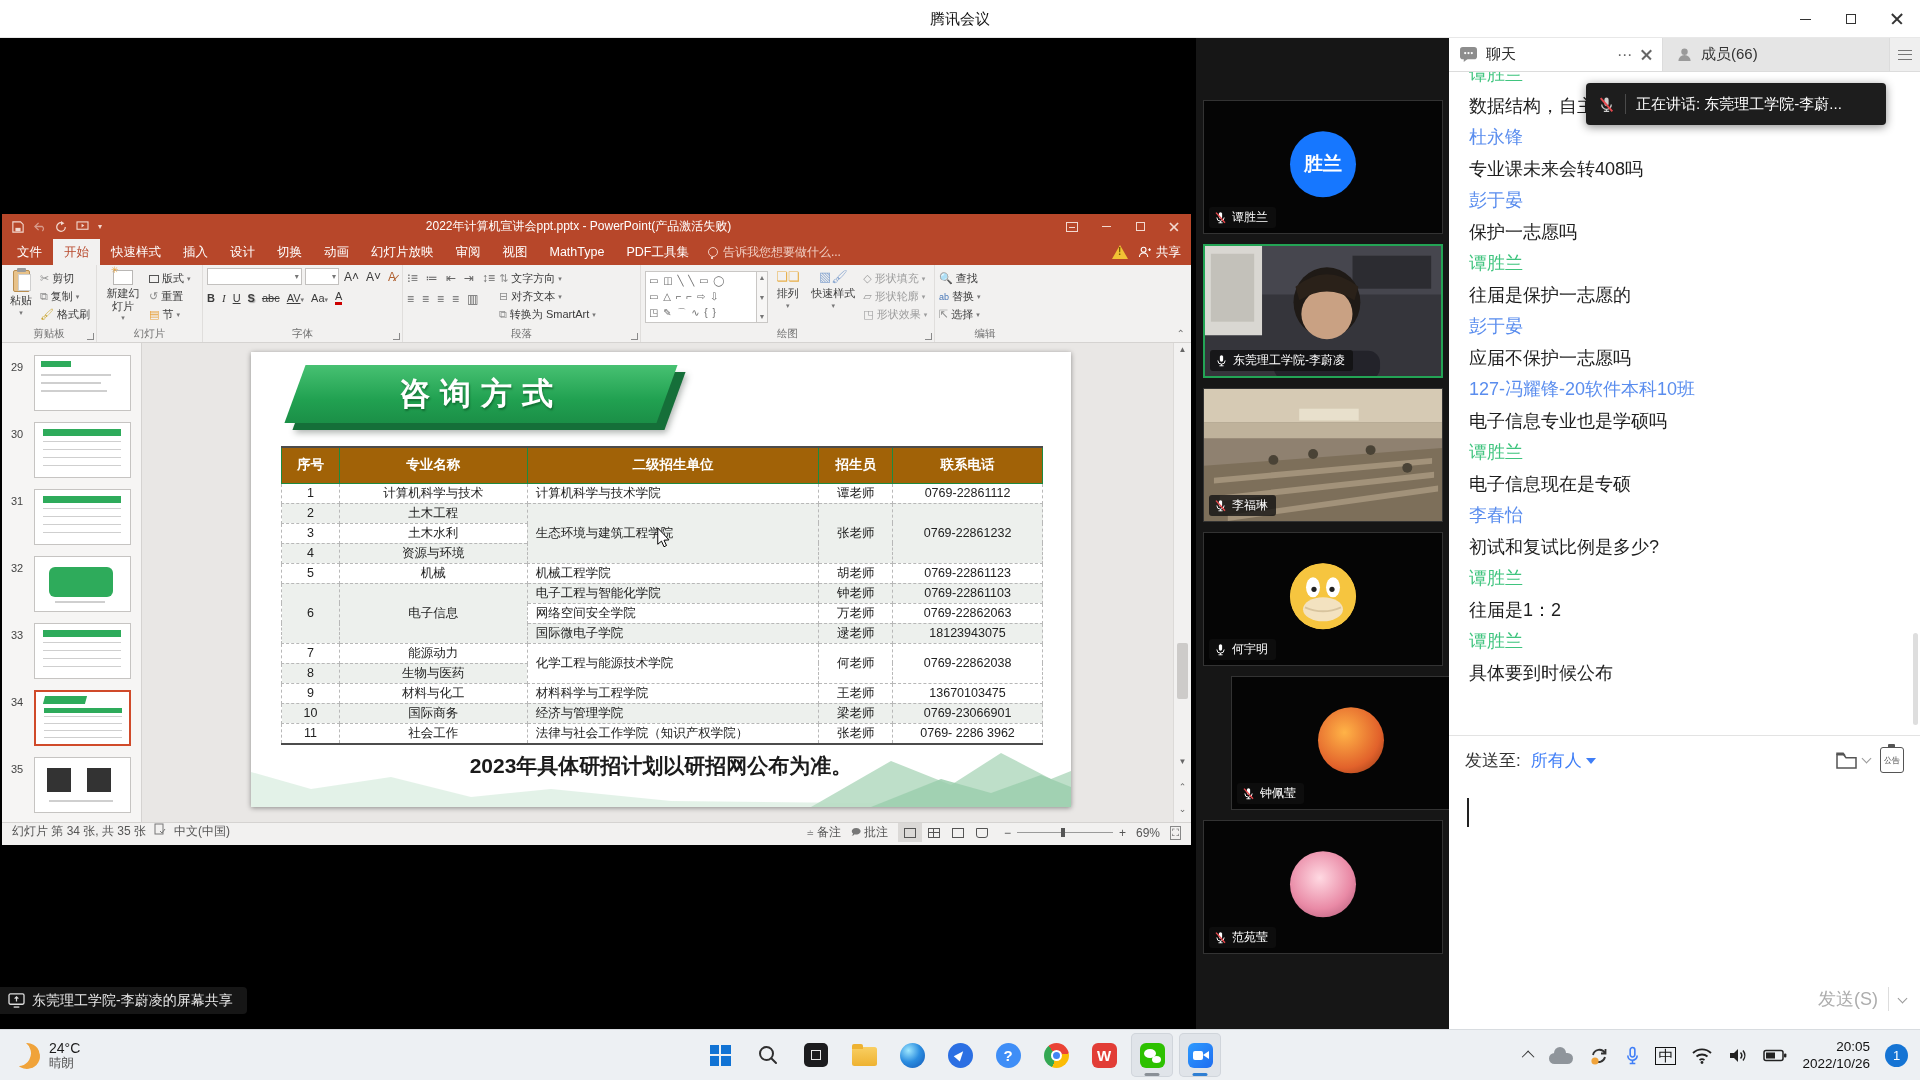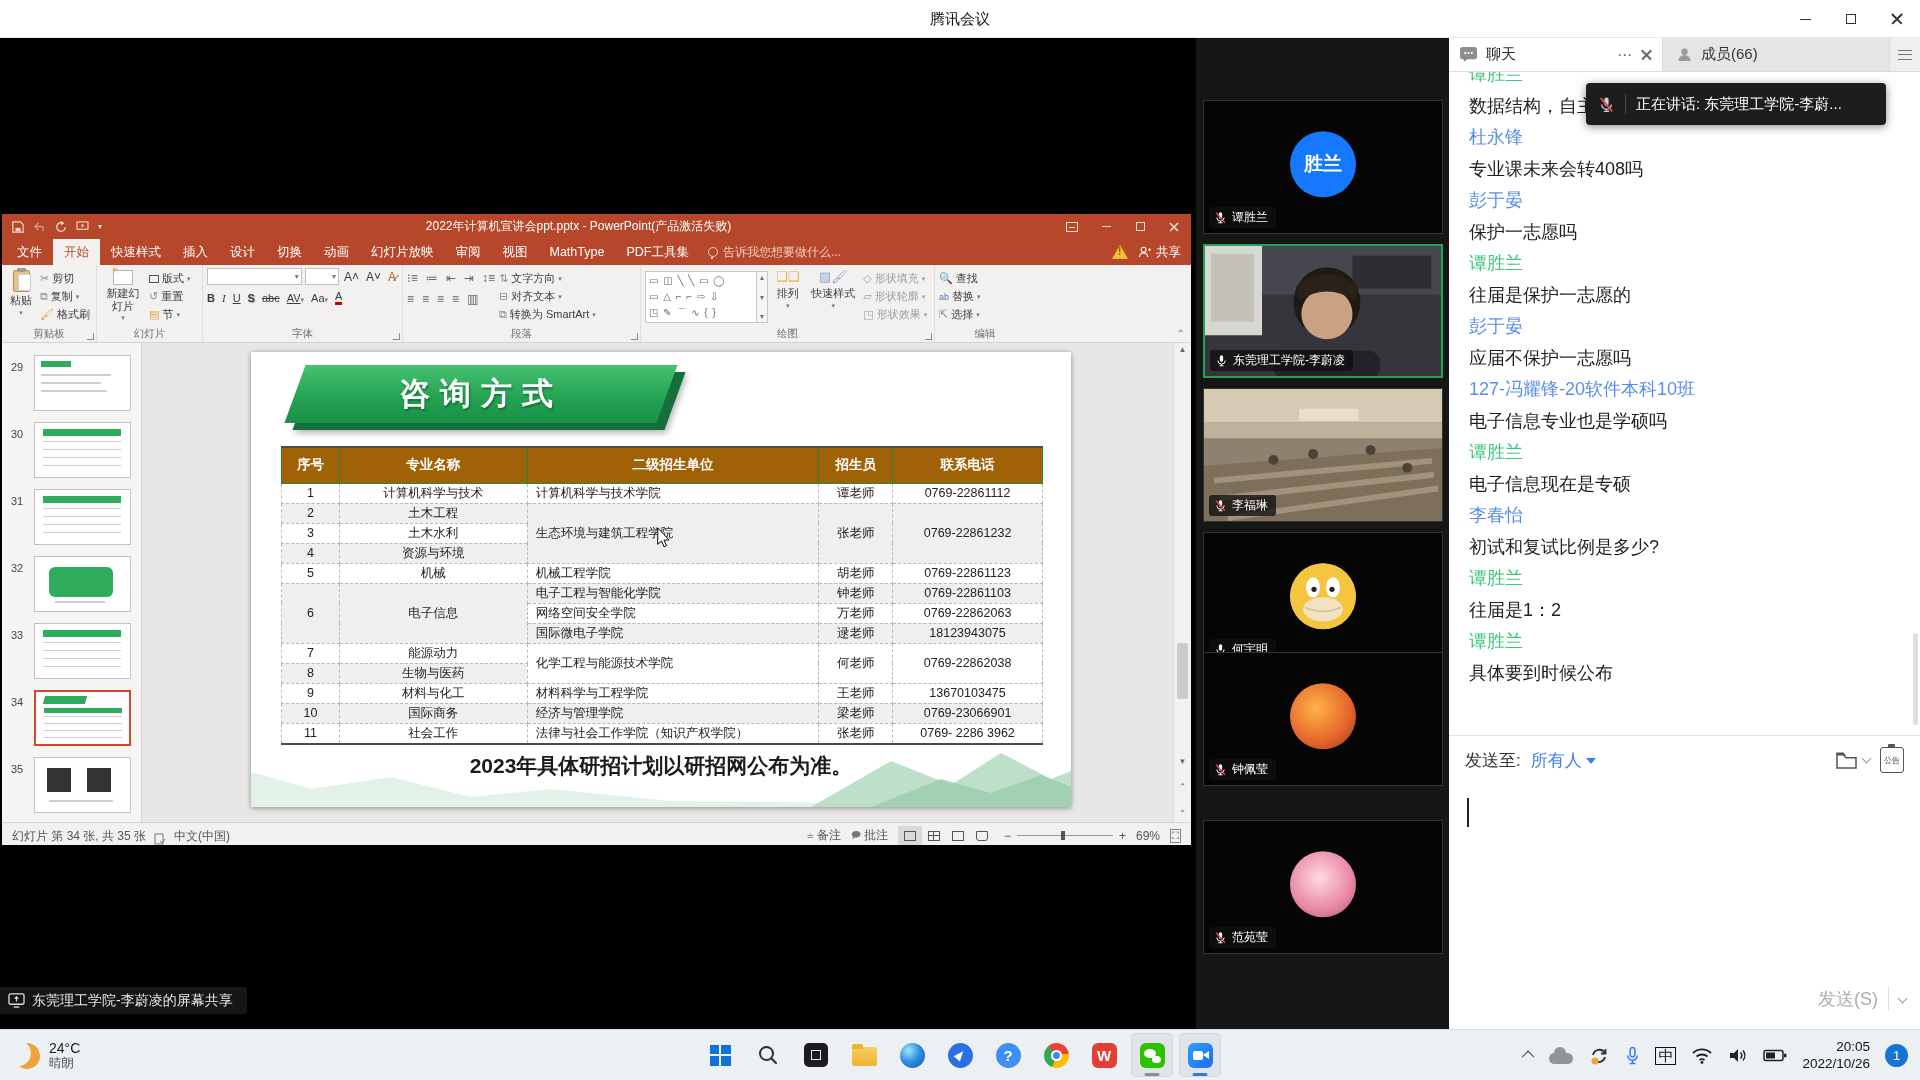--- a/index.html
+++ b/index.html
@@ -92,21 +92,21 @@
   .slide-table { border-top:2px solid #4c4c4c; border-bottom:2px solid #4c4c4c; }
   .footnote { position:absolute; left:0; right:0; top:400px; text-align:center; font-weight:bold; font-size:21px; color:#1b1b1b; }
   .mountains { position:absolute; left:0; bottom:0; width:100%; height:80px; }
   .cursor { position:absolute; left:405px; top:176px; z-index:5; }
 
   .vscroll { width:18px; background:#f2f1f0; border-left:1px solid #dcdad8; position:relative; flex:0 0 auto; font-size:8px; color:#666; }
   .vsa { position:absolute; left:0; width:17px; text-align:center; }
   .vthumb { position:absolute; left:3px; top:300px; width:11px; height:56px; background:#cdcbc9; border-radius:2px; }
 
   
-  .ppt-status { height:23px; background:#f2f1f0; border-top:1px solid #d5d3d1; display:flex; align-items:flex-end; font-size:12px; color:#555; padding:0 10px; gap:8px; flex:0 0 auto; }
+  .ppt-status { height:23px; background:#f2f1f0; border-top:1px solid #d5d3d1; display:flex; align-items:flex-start; font-size:12px; color:#555; padding:0 10px; gap:8px; flex:0 0 auto; }
   .st-right { margin-left:auto; display:flex; align-items:center; gap:10px; }
   .viewbox { display:flex; }
   .vico { width:24px; height:19px; display:flex; align-items:center; justify-content:center; }
   .vico.act { background:#dbd9d7; }
   .vglyph { width:12px; height:10px; border:1.2px solid #555; display:block; }
   .vglyph.grid { background:linear-gradient(#555,#555) 50% 0/1px 100% no-repeat, linear-gradient(#555,#555) 0 50%/100% 1px no-repeat; }
   .slider { display:flex; align-items:center; gap:6px; }
   .strack { width:96px; height:1px; background:#9a9a9a; position:relative; }
   .sknob { position:absolute; left:44px; top:-4px; width:4px; height:9px; background:#555; }
 
@@ -798,21 +798,21 @@
       <div class="np">
           <svg width="13" height="13" viewBox="0 0 16 16">
             <rect x="6" y="1.5" width="4" height="8" rx="2" fill="#fff"></rect>
             <path d="M3.5 8 a4.5 4.5 0 0 0 9 0" fill="none" stroke="#fff" stroke-width="1.2"></path>
             <path d="M8 12.5 V14.5 M5.5 14.5 h5" stroke="#fff" stroke-width="1.2"></path>
           </svg>
           <span>何宇明</span>
         </div>
     </div>
 
-    <div class="tile" style="top:614px;">
+    <div class="tile" style="top:638px;margin-left:28px;">
       <div class="avatar-circle" style="background:radial-gradient(circle at 40% 38%, #ffb347, #e2622b 62%, #863012);"></div>
       <div class="np">
           <svg width="13" height="13" viewBox="0 0 16 16">
             <rect x="6" y="1.5" width="4" height="8" rx="2" fill="#fff"></rect>
             <path d="M3.5 8 a4.5 4.5 0 0 0 9 0" fill="none" stroke="#fff" stroke-width="1.2"></path>
             <path d="M8 12.5 V14.5 M5.5 14.5 h5" stroke="#fff" stroke-width="1.2"></path>
             <line x1="2.5" y1="2" x2="13.5" y2="14.5" stroke="#e5484d" stroke-width="1.8"></line>
           </svg>
           <span>钟佩莹</span>
         </div>

